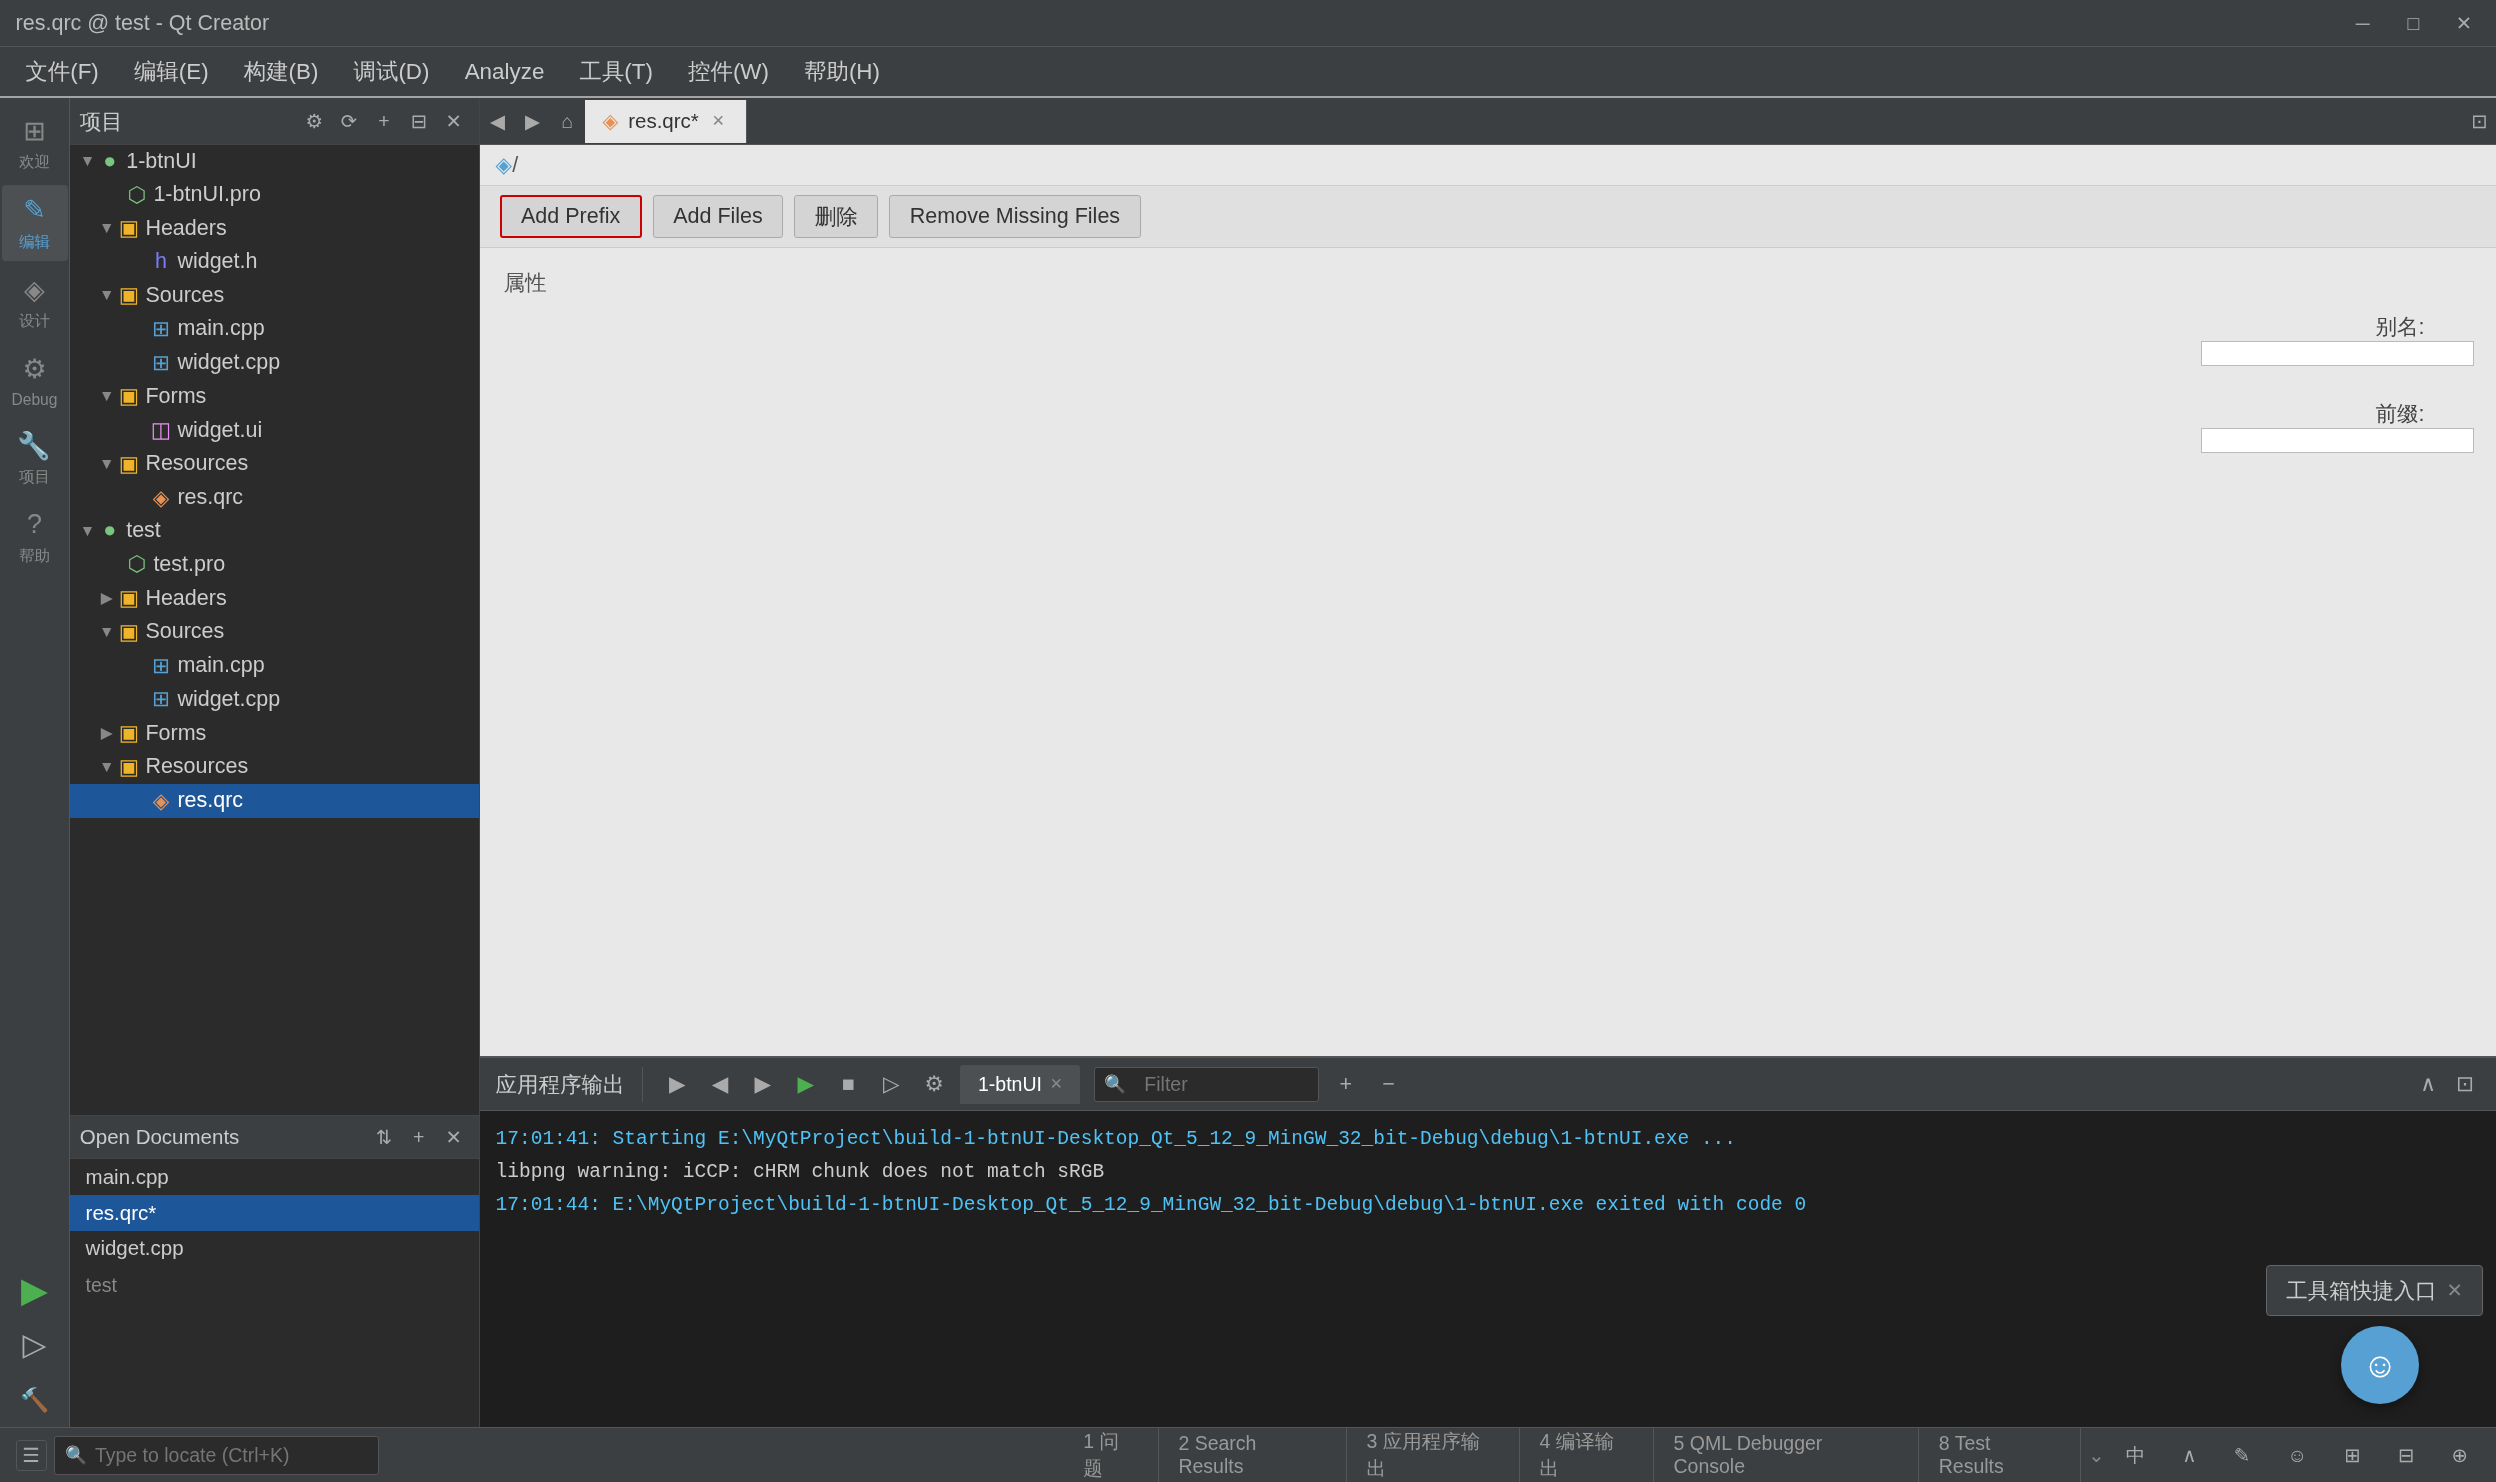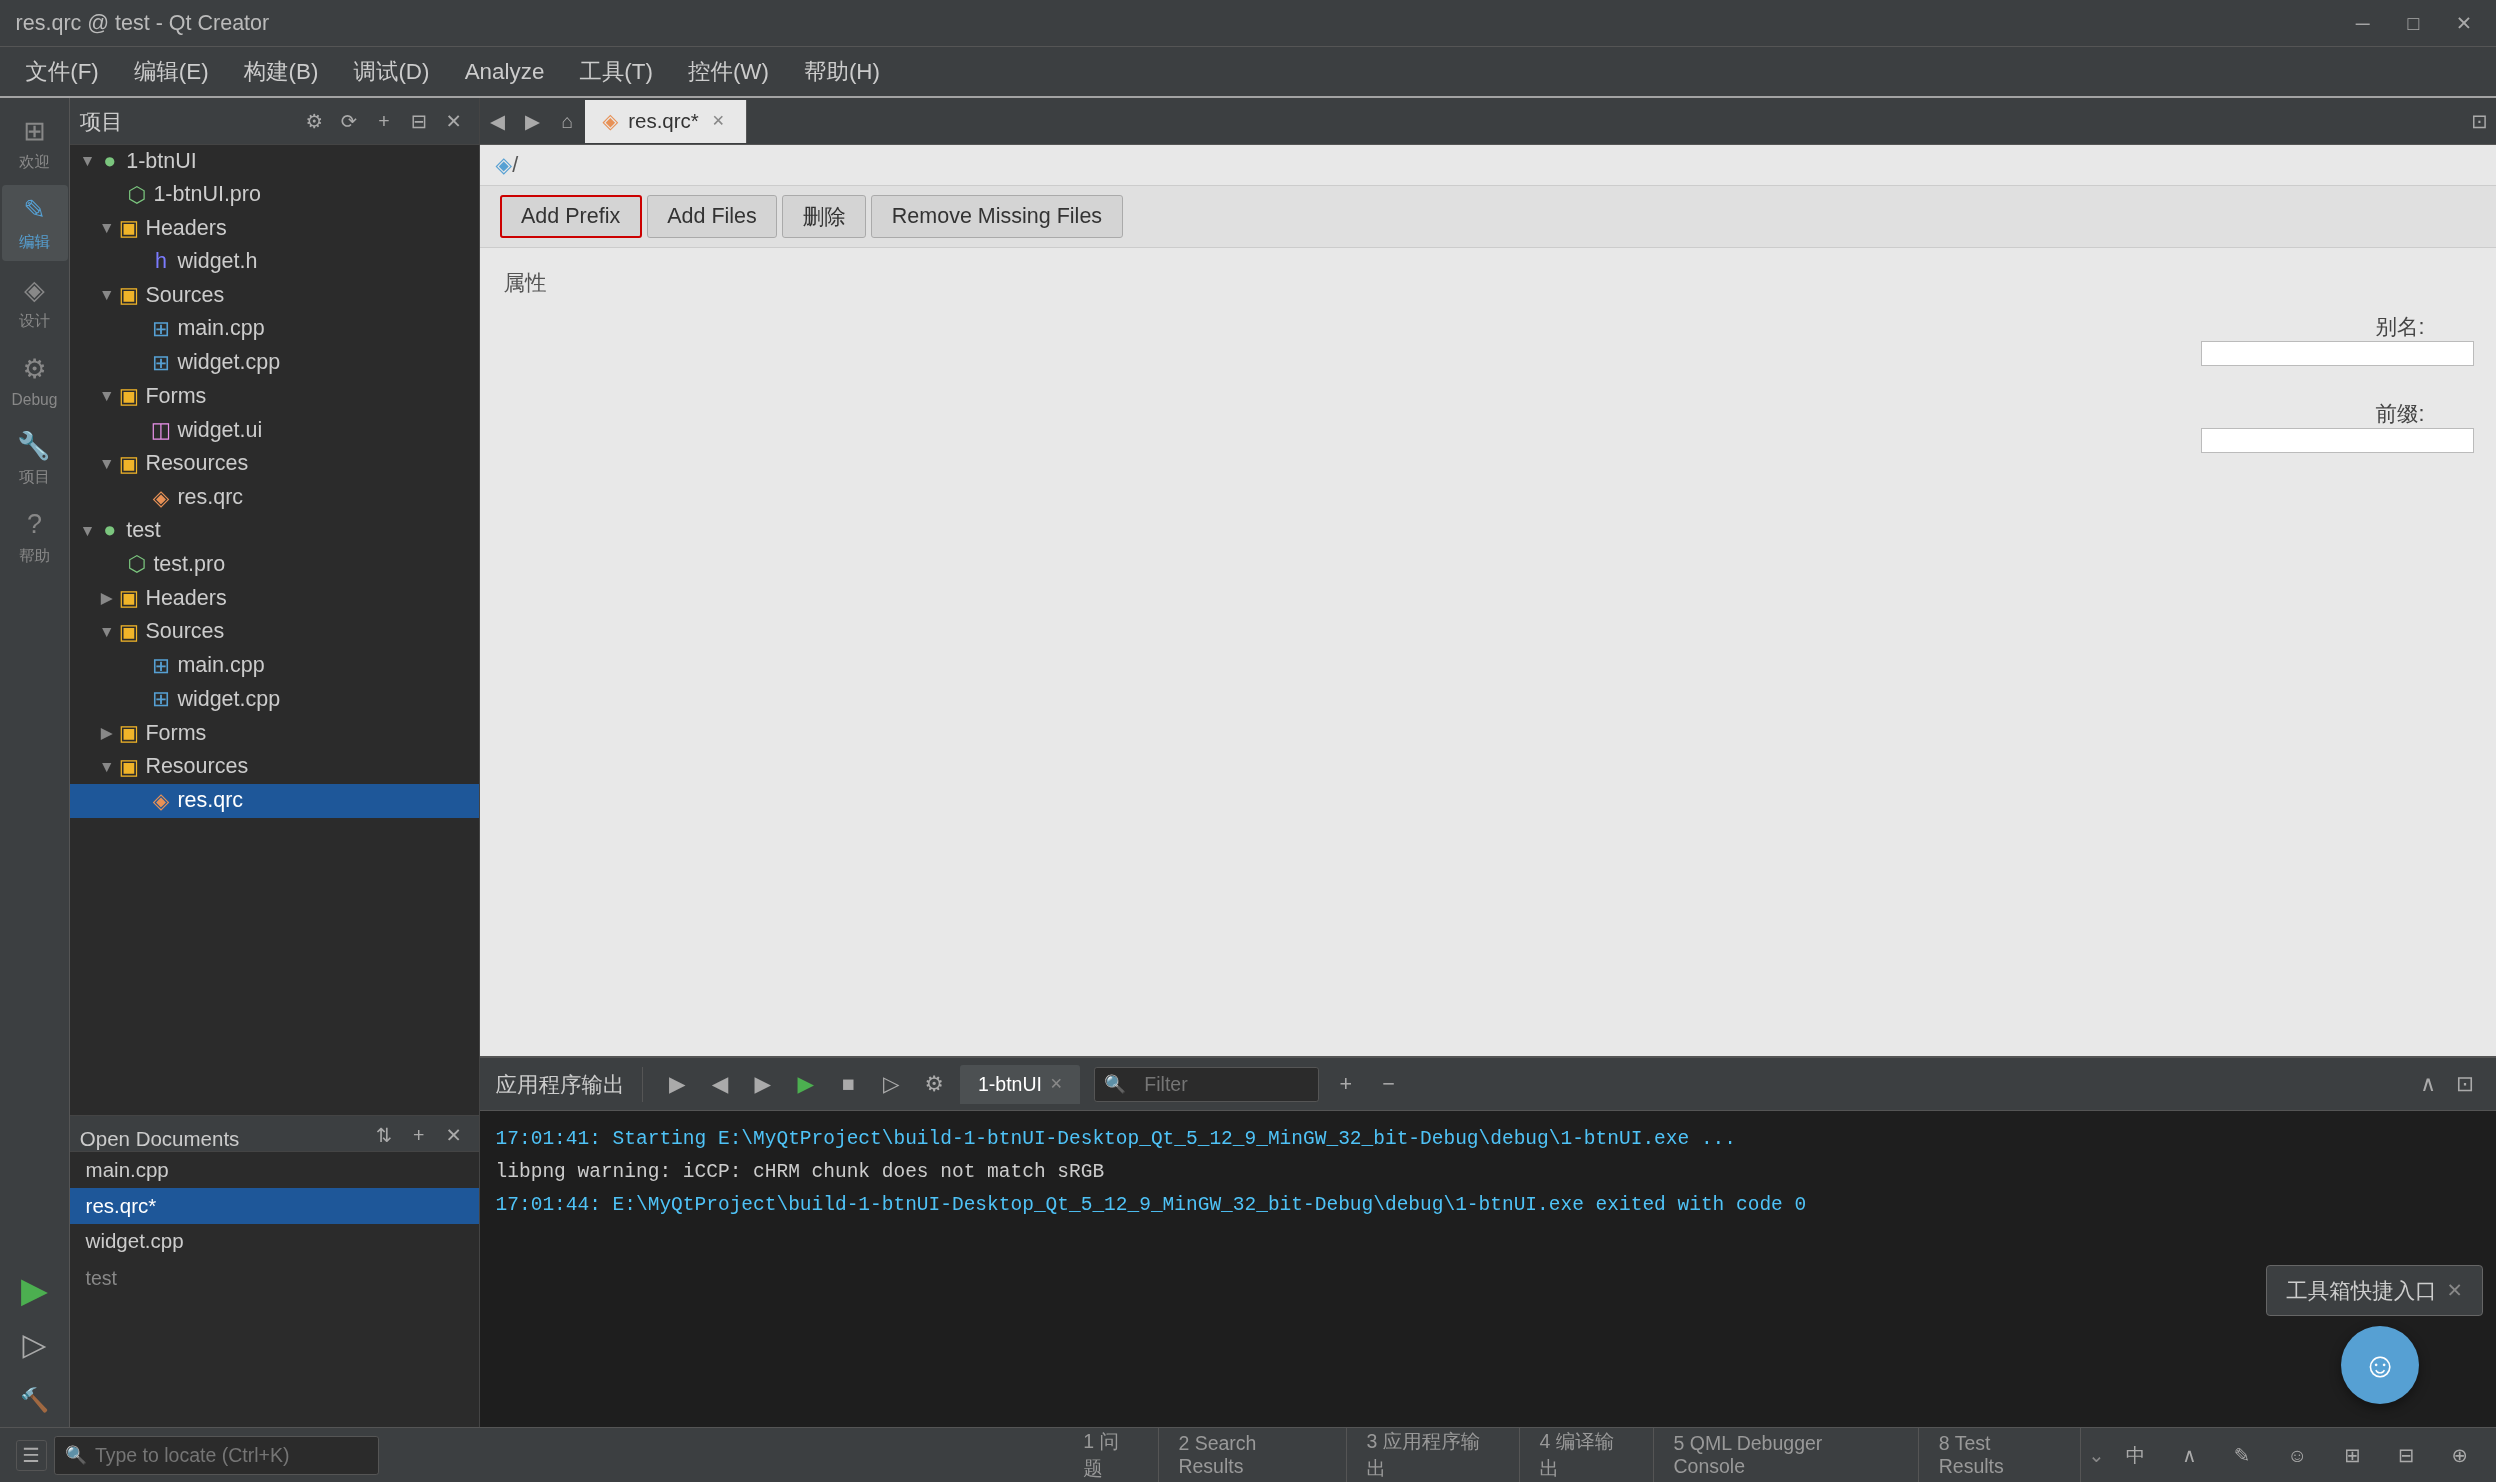--- a/index.html
+++ b/index.html
@@ -130,24 +130,24 @@
     .tree-item .item-icon { width: 25px; display: inline-block; text-align: center; margin-right: 3.9px; }
     .tree-item .item-label { display: inline-block; }
 
     
     #open-docs-panel {
       background: #2b2b2b;
       border-top: 1px solid #444;
       height: 312px;
     }
     #open-docs-header {
-      height: 36px;
-      background: #3c3f41;
-      display: flex;
-      align-items: flex-end;
+      height: 43px;
+      background: #3c3f41;
+      display: flex;
+      align-items: center;
       padding: 0 9.8px;
       border-bottom: 1px solid #444;
       color: #ccc;
       font-size: 20.5px;
       gap: 7.8px;
     }
     #open-docs-list {
       overflow-y: auto;
       height: calc(312px - 43px);
       background: #2b2b2b;
@@ -234,21 +234,21 @@
     }
 
     
     #resource-toolbar {
       height: 62px;
       background: #e0e0e0;
       display: flex;
       align-items: center;
       padding: 0 19.5px;
       border-bottom: 1px solid #ccc;
-      gap: 5px;
+      gap: 11px;
     }
     .res-toolbar-btn {
       height: 43px;
       padding: 0 19.5px;
       background: #d4d4d4;
       border: 1px solid #aaa;
       border-radius: 2.9px;
       cursor: pointer;
       font-size: 21.5px;
       color: #333;

